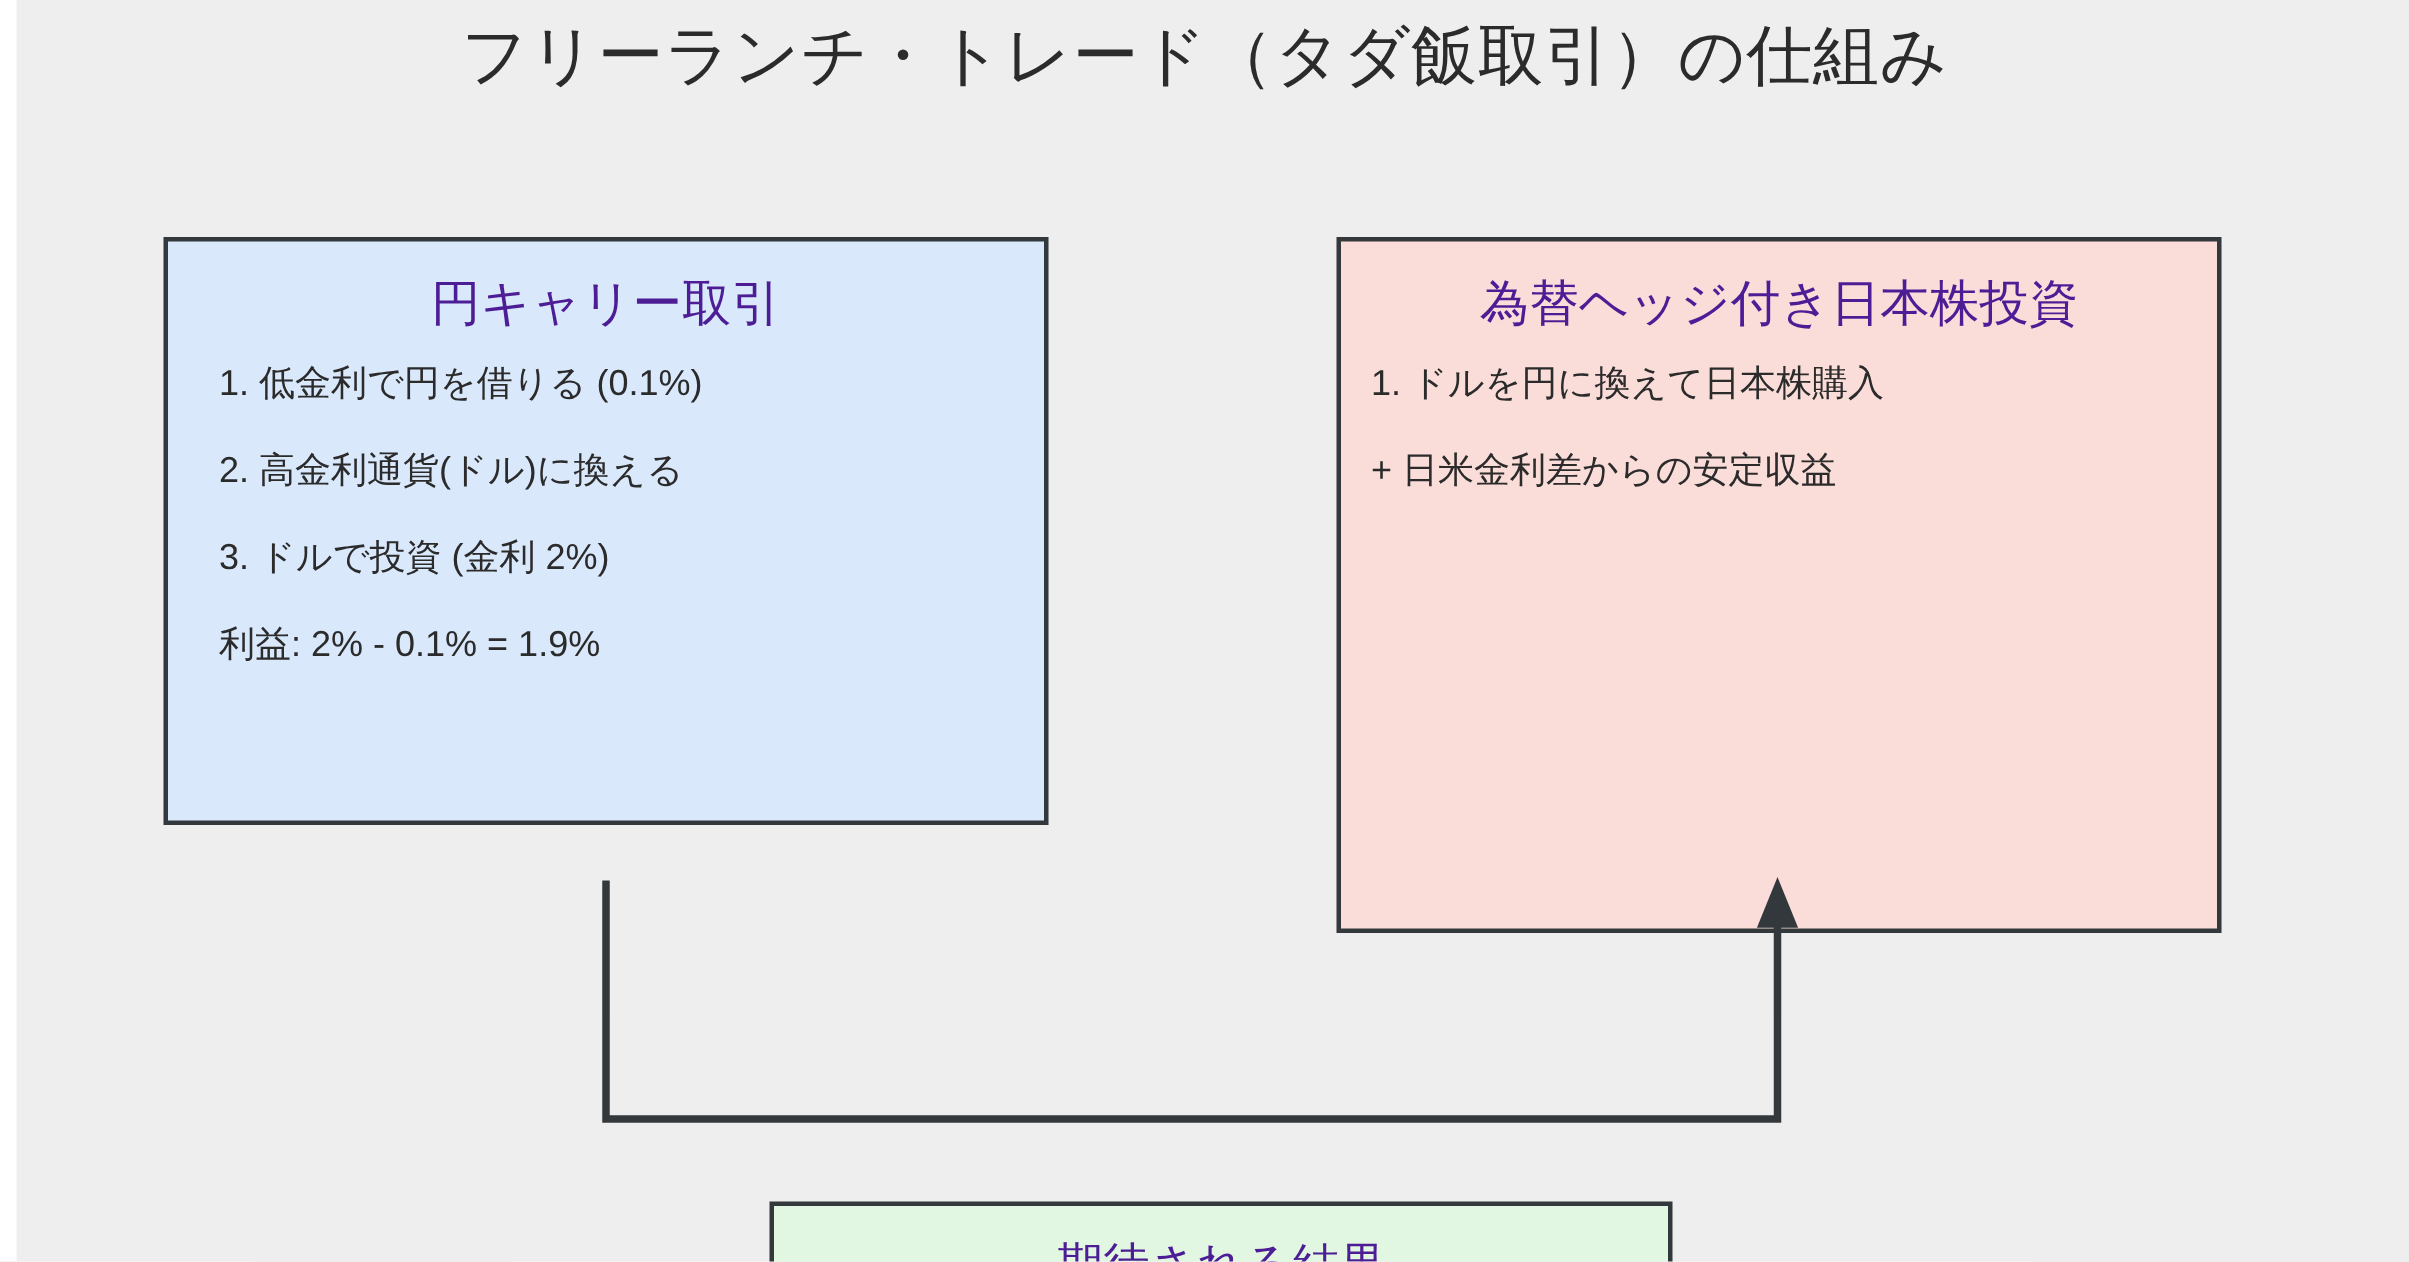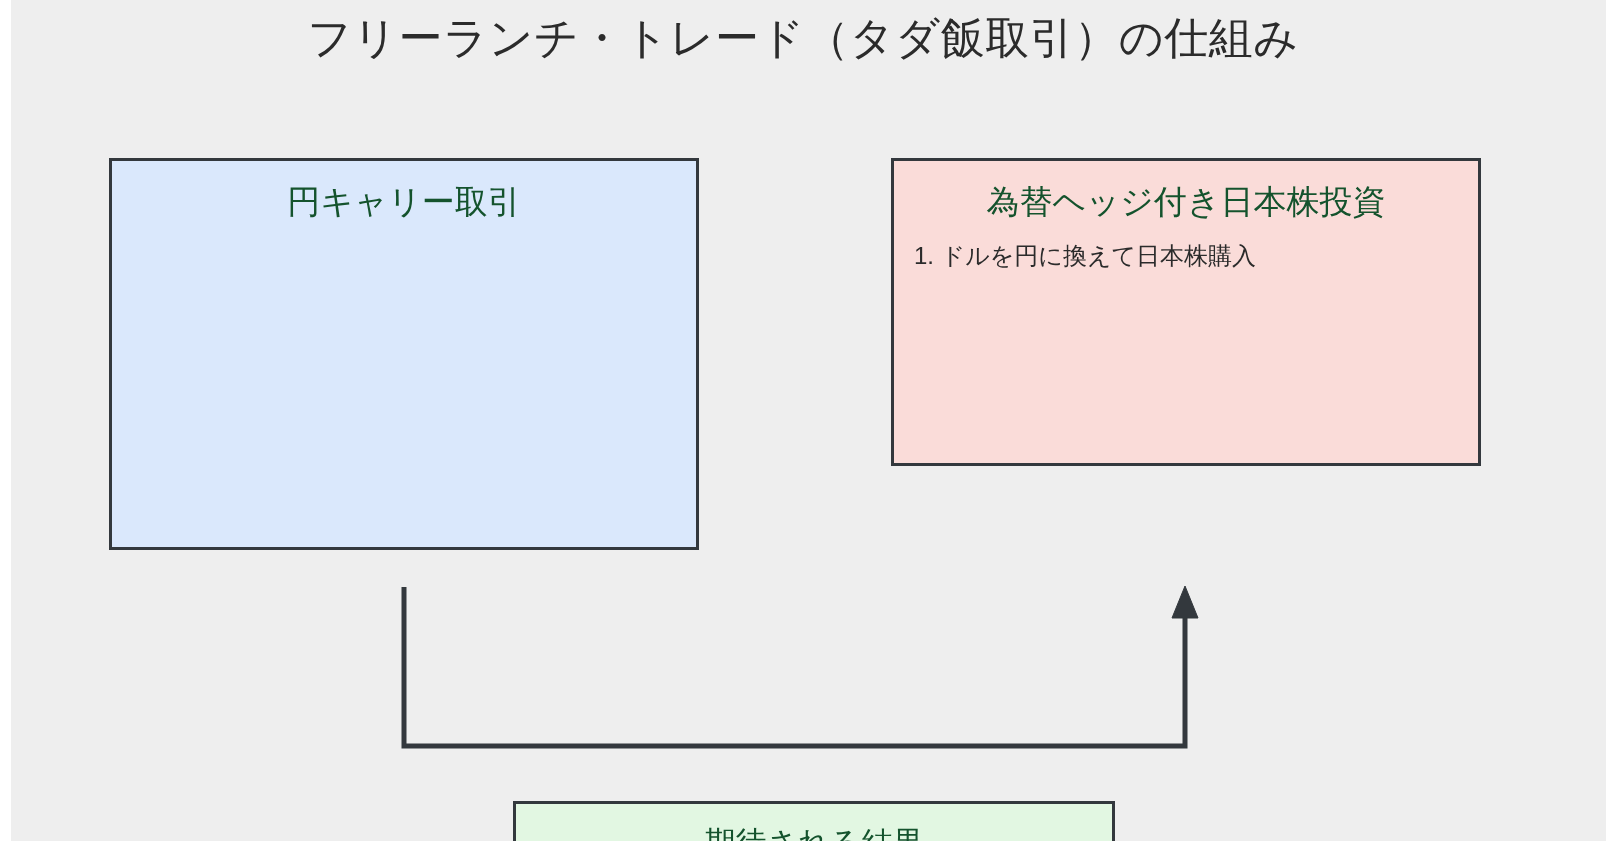--- a/index.html
+++ b/index.html
@@ -48,21 +48,21 @@
   .node {
     position: absolute;
     border: 3px solid #33383d;
     box-sizing: border-box;
   }
 
   .node-title {
     text-align: center;
     font-size: 33px;
     line-height: 42px;
-    color: #14532d;
+    color: #4c1d95;
     margin-top: 20px;
     margin-bottom: 16px;
     white-space: nowrap;
   }
 
   .node-lines {
     padding: 0 34px;
   }
 
   .node-line {
@@ -79,21 +79,21 @@
     top: 158px;
     width: 590px;
     height: 392px;
     background: #dae8fc;
   }
 
   #node-hedged-equity {
     left: 891px;
     top: 158px;
     width: 590px;
-    height: 308px;
+    height: 464px;
     background: #fadcd9;
   }
   #node-hedged-equity .node-lines { padding: 0 20px; }
 
   #node-expected-result {
     left: 513px;
     top: 801px;
     width: 602px;
     height: 180px;
     background: #e2f7e2;
@@ -117,26 +117,33 @@
 <body>
 
 <div id="canvas">
 
   <div id="left-gutter"></div>
 
   <div id="diagram-title">フリーランチ・トレード（タダ飯取引）の仕組み</div>
 
   <div class="node" id="node-carry-trade">
     <div class="node-title">円キャリー取引</div>
+    <div class="node-lines">
+      <div class="node-line">1. 低金利で円を借りる (0.1%)</div>
+      <div class="node-line">2. 高金利通貨(ドル)に換える</div>
+      <div class="node-line">3. ドルで投資 (金利 2%)</div>
+      <div class="node-line">利益: 2% - 0.1% = 1.9%</div>
+    </div>
   </div>
 
   <div class="node" id="node-hedged-equity">
     <div class="node-title">為替ヘッジ付き日本株投資</div>
     <div class="node-lines">
       <div class="node-line">1. ドルを円に換えて日本株購入</div>
+      <div class="node-line">+ 日米金利差からの安定収益</div>
     </div>
   </div>
 
   <div class="node" id="node-expected-result">
     <div class="node-title">期待される結果</div>
   </div>
 
   <svg id="connector-carry-to-hedged" viewBox="0 0 1606 841" width="1606" height="841">
     <path d="M 404 587 L 404 746 L 1185 746 L 1185 612" fill="none" stroke="#33383d" stroke-width="5"></path>
     <polygon points="1185,586 1172,618 1198,618" fill="#33383d" stroke="#33383d" stroke-width="1"></polygon>

